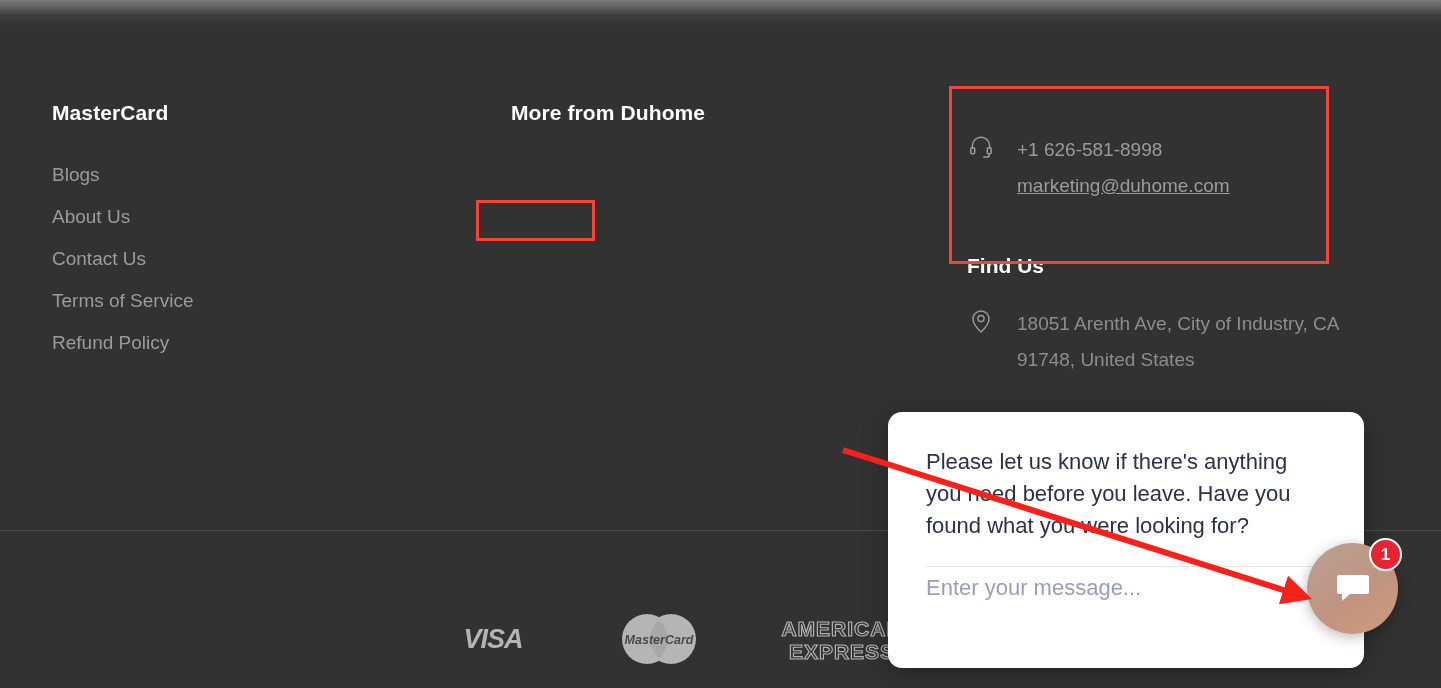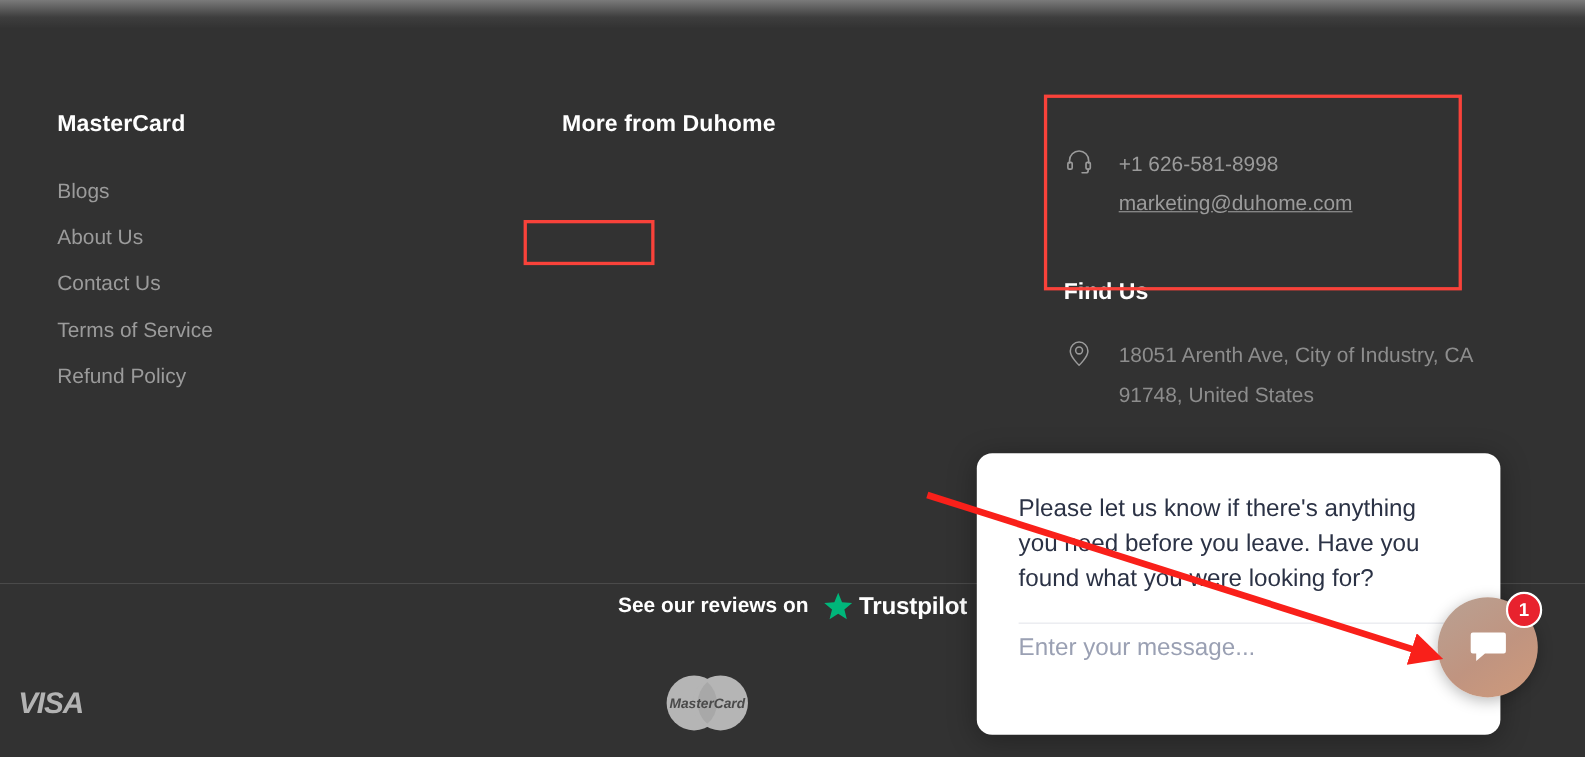--- a/index.html
+++ b/index.html
@@ -67,22 +67,22 @@
   }
   #trustpilot-row {
     position:absolute; left:0; top:534px; width:1441px; height:34px;
     display:flex; align-items:center; justify-content:center;
   }
   .tp-text { color:#ffffff; font-size:19px; font-weight:bold; }
   .tp-star { margin:0 4px 0 12px; display:inline-flex; }
   .tp-name { color:#ffffff; font-size:22px; font-weight:bold; letter-spacing:-.2px; }
 
   #payments-row {
-    position:absolute; left:0; top:600px; width:1320px; height:78px;
-    display:flex; align-items:center; justify-content:space-between; gap:78px;
+    position:absolute; left:16px; top:600px; width:1320px; height:78px;
+    display:flex; align-items:center; justify-content:center; gap:78px;
   }
   .pay-logo { display:flex; align-items:center; justify-content:center; }
 
   
   #chat-panel {
     position:absolute; left:888px; top:412px; width:476px; height:256px;
     background:#ffffff; border-radius:14px;
     box-shadow:0 4px 26px rgba(0,0,0,.30);
     padding:34px 38px 0 38px;
   }
@@ -171,29 +171,20 @@
         <div class="address-text">18051 Arenth Ave, City of Industry, CA 91748, United States</div>
       </div>
     </div>
   </div>
 
   <div class="annot-box" id="annot-faqs"></div>
   <div class="annot-box" id="annot-lets-talk"></div>
 
   <div class="divider"></div>
 
-  <div id="trustpilot-row">
-    <span class="tp-text">See our reviews on</span>
-    <span class="tp-star">
-      <svg width="30" height="29" viewBox="0 0 24 24" fill="#00b67a">
-        <path d="M12 1.6l2.9 7.1 7.6.5-5.85 4.9 1.85 7.4L12 17.4 5.5 21.5l1.85-7.4L1.5 9.2l7.6-.5z"></path>
-      </svg>
-    </span>
-    <span class="tp-name">Trustpilot</span>
-  </div>
 
   <div id="payments-row">
 
     <span class="pay-logo">
       <svg width="92" height="34" viewBox="0 0 92 34">
         <text x="46" y="26" text-anchor="middle" fill="#b3b3b3" font-family="Liberation Sans, sans-serif" font-size="27" font-weight="bold" font-style="italic" letter-spacing="-1">VISA</text>
       </svg>
     </span>
 
     <span class="pay-logo">

